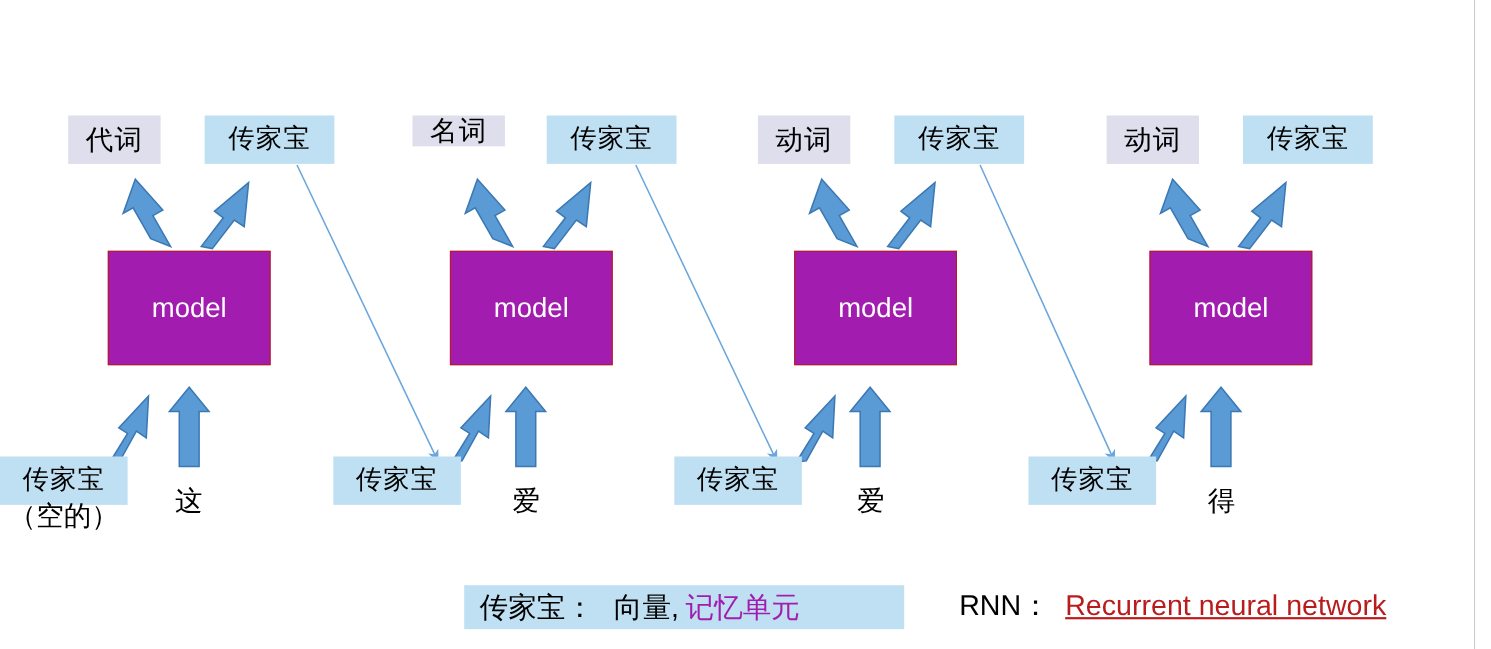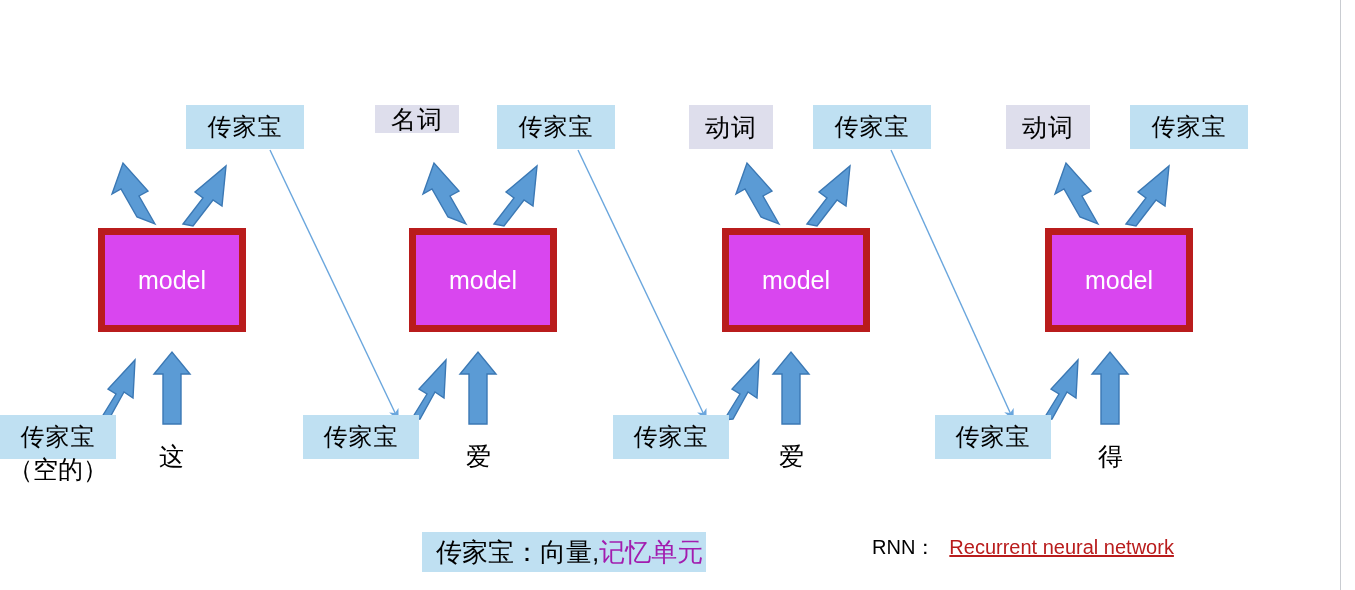--- a/index.html
+++ b/index.html
@@ -63,22 +63,22 @@
     font-size: 24px;
     line-height: 1;
     display: flex;
     align-items: center;
     justify-content: center;
     letter-spacing: 1px;
     white-space: nowrap;
   }
   .model-box {
     position: absolute;
-    background: #d946ef;
-    border: 7px solid #b91c1c;
+    background: #a21caf;
+    border: 1px solid #b91c1c;
     color: #ffffff;
     font-size: 25px;
     display: flex;
     align-items: center;
     justify-content: center;
     box-sizing: border-box;
   }
   .word {
     position: absolute;
     font-size: 25px;
@@ -104,21 +104,21 @@
     white-space: nowrap;
     padding: 0 14px;
     box-sizing: border-box;
     line-height: 1;
   }
   .legend-red {
     color: #a21caf;
   }
   .rnn-legend {
     position: absolute;
-    font-size: 20px;
+    font-size: 26px;
     color: #000000;
     white-space: nowrap;
     display: flex;
     align-items: center;
     line-height: 1;
   }
   .rnn-link {
     color: #b91c1c;
     text-decoration: underline;
     margin-left: 14px;
@@ -160,20 +160,21 @@
     <polygon points="724,420 740,394 732,389 759,360 757,398 748,392 733,419" fill="#5b9bd5" stroke="#3b78b4" stroke-width="1.4"></polygon>
     <polygon points="782,424 782,374 773,374 791,352 809,374 800,374 800,424" fill="#5b9bd5" stroke="#3b78b4" stroke-width="1.4"></polygon>
     <line x1="891" y1="150" x2="1013" y2="419" stroke="#6aa6dd" stroke-width="1.4" marker-end="url(#thin-arrow)"></line>
 
     <polygon points="1098,224 1082,196 1091,191 1066,163 1055,194 1064,189 1080,217" fill="#5b9bd5" stroke="#3b78b4" stroke-width="1.4"></polygon>
     <polygon points="1126,224 1146,198 1138,192 1169,166 1165,206 1156,200 1136,226" fill="#5b9bd5" stroke="#3b78b4" stroke-width="1.4"></polygon>
     <polygon points="1043,420 1059,394 1051,389 1078,360 1076,398 1067,392 1052,419" fill="#5b9bd5" stroke="#3b78b4" stroke-width="1.4"></polygon>
     <polygon points="1101,424 1101,374 1092,374 1110,352 1128,374 1119,374 1119,424" fill="#5b9bd5" stroke="#3b78b4" stroke-width="1.4"></polygon>
   </svg>
 
+  <div class="tag-box" style="left:62px; top:105px; width:84px; height:44px;">代词</div>
   <div class="mem-box" style="left:186px; top:105px; width:118px; height:44px;">传家宝</div>
   <div class="model-box" style="left:98px; top:228px; width:148px; height:104px;">model</div>
   <div class="mem-box" style="left:0px; top:415px; width:116px; height:44px;">传家宝</div>
   <div class="note" style="left:8px; top:457px;">（空的）</div>
   <div class="word" style="left:159px; top:444px;">这</div>
 
   <div class="tag-box" style="left:375px; top:105px; width:84px; height:28px;">名词</div>
   <div class="mem-box" style="left:497px; top:105px; width:118px; height:44px;">传家宝</div>
   <div class="model-box" style="left:409px; top:228px; width:148px; height:104px;">model</div>
   <div class="mem-box" style="left:303px; top:415px; width:116px; height:44px;">传家宝</div>
@@ -184,21 +185,21 @@
   <div class="model-box" style="left:722px; top:228px; width:148px; height:104px;">model</div>
   <div class="mem-box" style="left:613px; top:415px; width:116px; height:44px;">传家宝</div>
   <div class="word" style="left:779px; top:444px;">爱</div>
 
   <div class="tag-box" style="left:1006px; top:105px; width:84px; height:44px;">动词</div>
   <div class="mem-box" style="left:1130px; top:105px; width:118px; height:44px;">传家宝</div>
   <div class="model-box" style="left:1045px; top:228px; width:148px; height:104px;">model</div>
   <div class="mem-box" style="left:935px; top:415px; width:116px; height:44px;">传家宝</div>
   <div class="word" style="left:1098px; top:444px;">得</div>
 
-  <div class="legend-box" style="left:422px; top:532px; width:284px; height:40px;">
+  <div class="legend-box" style="left:422px; top:532px; width:400px; height:40px;">
     <span>传家宝：</span>
     <span style="display:inline-block; width:18px;"></span>
     <span>向量,</span>
     <span style="display:inline-block; width:6px;"></span>
     <span class="legend-red">记忆单元</span>
   </div>
 
   <div class="rnn-legend" style="left:872px; top:537px;">
     <span>RNN：</span>
     <a class="rnn-link" href="#">Recurrent neural network</a>

